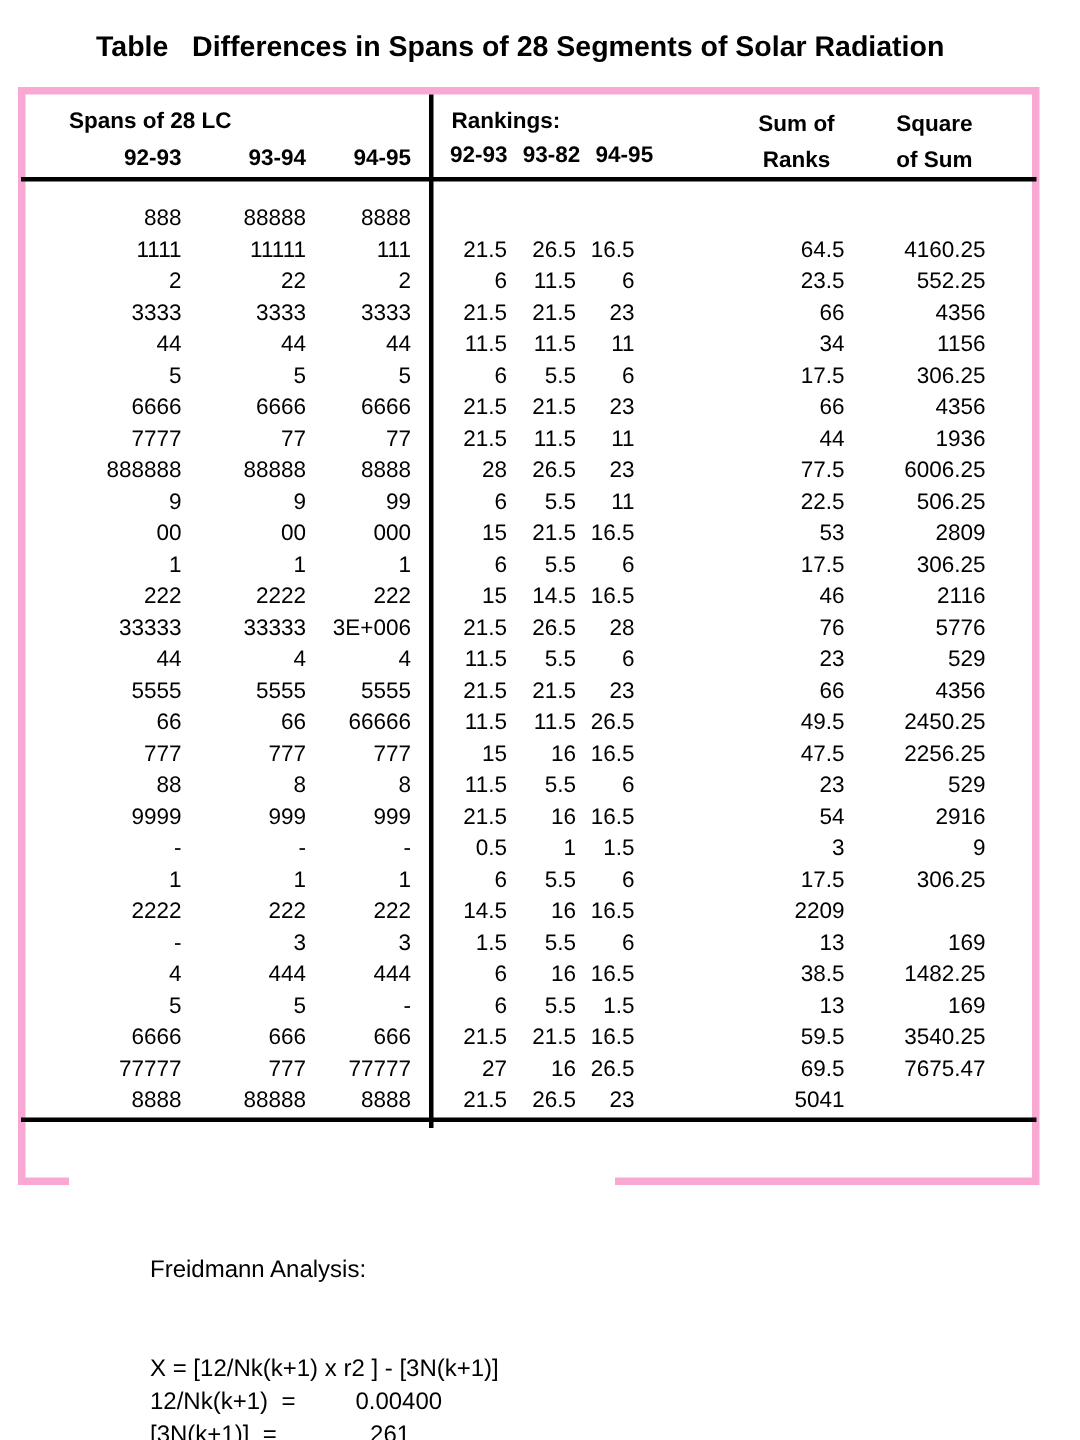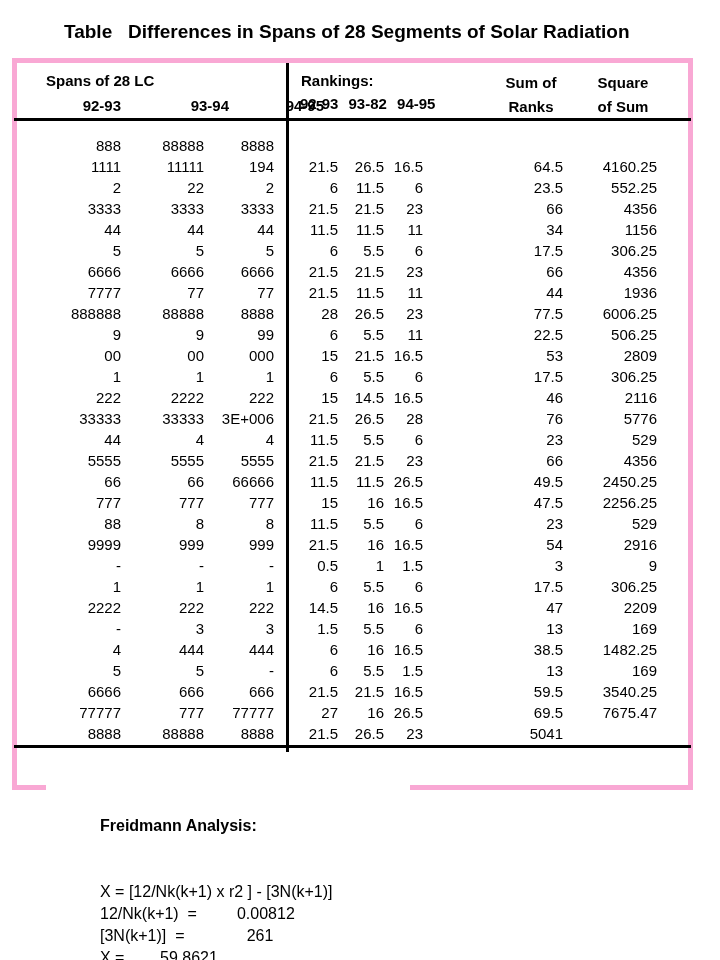--- a/index.html
+++ b/index.html
@@ -35,39 +35,39 @@
   }
   .cell {
     text-align: right;
     font-size: 15px; line-height: 21px;
     white-space: pre;
     overflow: visible;
   }
   .hdr-group { position: absolute; font-size: 15px; font-weight: bold; line-height: 20px; }
   .spans-group { left: 29px; top: 8px; }
   .rankings-group { left: 284px; top: 8px; }
-  .spans-subrow { position: absolute; left: 0; top: 32px; gap: 25px; }
+  .spans-subrow { position: absolute; left: 0; top: 32px; }
   .spans-subrow .cell { font-weight: bold; }
   .rank-subheader {
     position: absolute; left: 283px; top: 32px;
     font-size: 15px; font-weight: bold; word-spacing: 6px; white-space: pre;
   }
   .sum-hdr { left: 474px; top: 8px; width: 80px; text-align: center; line-height: 24px; }
   .square-hdr { left: 562px; top: 8px; width: 88px; text-align: center; line-height: 24px; }
   .data-rows { position: absolute; left: 0; top: 72px; width: 640px; }
   .totals-row { position: absolute; left: 0; top: 692px; gap: 36px; }
   .bottom-mask {
     position: absolute; left: 46px; top: 778px;
     width: 364px; height: 14px; background: #ffffff; z-index: 5;
   }
   .analysis {
     position: absolute; left: 100px; top: 771px; z-index: 6;
     font-size: 16px; line-height: 22px; white-space: pre;
   }
-  .analysis-heading { font-weight: bold; }
+  .analysis-heading { font-weight: normal; margin-top: 21px; }
 </style>
 </head>
 <body>
 
 <div class="title">Table   Differences in Spans of 28 Segments of Solar Radiation</div>
 
 <div class="table-box">
 
   <div class="hdr-group spans-group">Spans of 28 LC</div>
 
@@ -106,21 +106,21 @@
         <div class="cell">8888</div>
         <div class="cell"></div>
         <div class="cell"></div>
         <div class="cell"></div>
         <div class="cell"></div>
         <div class="cell"></div>
       </div>
       <div class="grid-row">
         <div class="cell">1111</div>
         <div class="cell">11111</div>
-        <div class="cell">194</div>
+        <div class="cell">111</div>
         <div class="cell">21.5</div>
         <div class="cell">26.5</div>
         <div class="cell">16.5</div>
         <div class="cell">64.5</div>
         <div class="cell">4160.25</div>
       </div>
       <div class="grid-row">
         <div class="cell">2</div>
         <div class="cell">22</div>
         <div class="cell">2</div>
@@ -320,21 +320,20 @@
         <div class="cell">17.5</div>
         <div class="cell">306.25</div>
       </div>
       <div class="grid-row">
         <div class="cell">2222</div>
         <div class="cell">222</div>
         <div class="cell">222</div>
         <div class="cell">14.5</div>
         <div class="cell">16</div>
         <div class="cell">16.5</div>
-        <div class="cell">47</div>
         <div class="cell">2209</div>
       </div>
       <div class="grid-row">
         <div class="cell">-</div>
         <div class="cell">3</div>
         <div class="cell">3</div>
         <div class="cell">1.5</div>
         <div class="cell">5.5</div>
         <div class="cell">6</div>
         <div class="cell">13</div>
@@ -400,14 +399,14 @@
       <div class="cell"></div>
     <div class="cell">1203</div>
     <div class="cell">65135</div>
   </div>
 </div>
 
 <div class="bottom-mask"></div>
 
 <div class="analysis">
   <div class="analysis-heading">Freidmann Analysis:</div>
-  <div><div>X = [12/Nk(k+1) x r2 ] - [3N(k+1)]</div><div>12/Nk(k+1)  =         0.00812</div><div>[3N(k+1)]  =              261</div><div>X =        59.8621</div></div>
+  <div><div>X = [12/Nk(k+1) x r2 ] - [3N(k+1)]</div><div>12/Nk(k+1)  =         0.00400</div><div>[3N(k+1)]  =              261</div><div>X =        59.8621</div></div>
 </div>
 
 </body></html>

